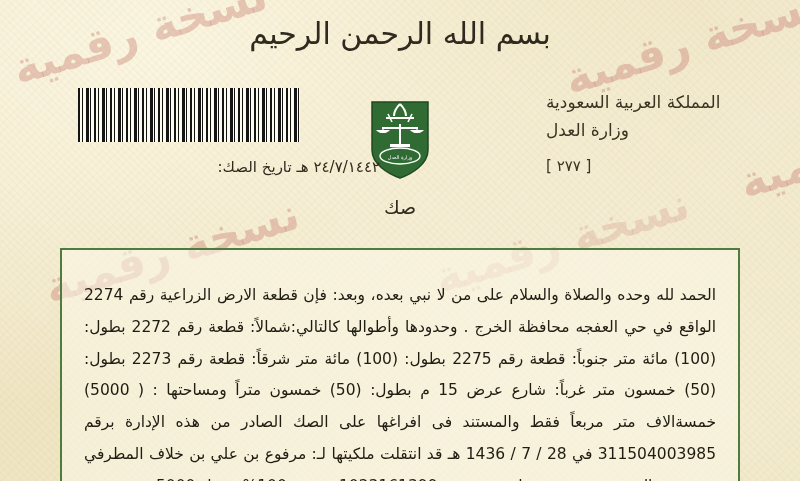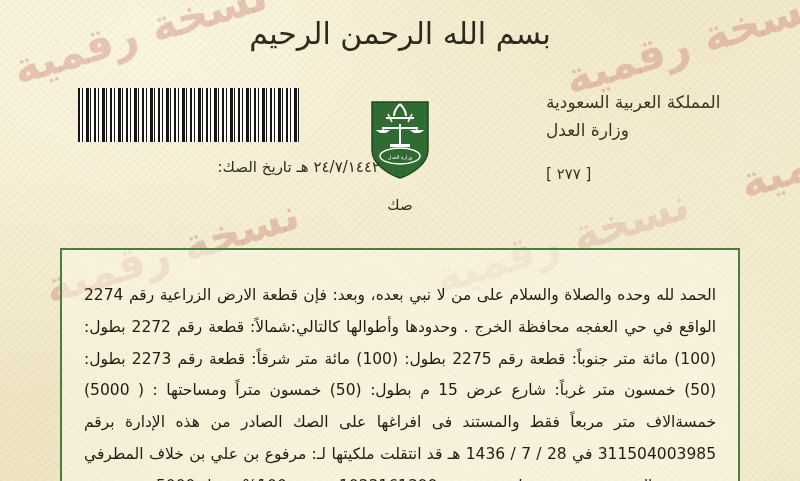--- a/index.html
+++ b/index.html
@@ -102,21 +102,21 @@
     position: absolute;
     top: 90px;
     right: 14px;
     width: 240px;
     text-align: left;
     color: #3a3422;
     line-height: 1.5;
   }
   .ministry .l1 { font-size: 17px; }
   .ministry .l2 { font-size: 17px; margin-top: 2px; }
-  .ministry .l3 { font-size: 15px; margin-top: 20px; }
+  .ministry .l3 { font-size: 15px; margin-top: 12px; }
 
   
   .meta {
     position: absolute;
     right: 420px;
     top: 152px;
     width: 250px;
     text-align: right;
     color: #2f2a1d;
     font-size: 15px;
@@ -125,21 +125,21 @@
   .meta .row { white-space: nowrap; }
   .meta .lbl { }
   .meta .val { }
 
   .doc-type {
     position: absolute;
     top: 196px;
     left: 0;
     width: 100%;
     text-align: center;
-    font-size: 15px;
+    font-size: 19px;
     color: #2f2a1d;
   }
 
   
   .body-box {
     position: absolute;
     top: 248px;
     left: 60px;
     width: 680px;
     height: 233px;

